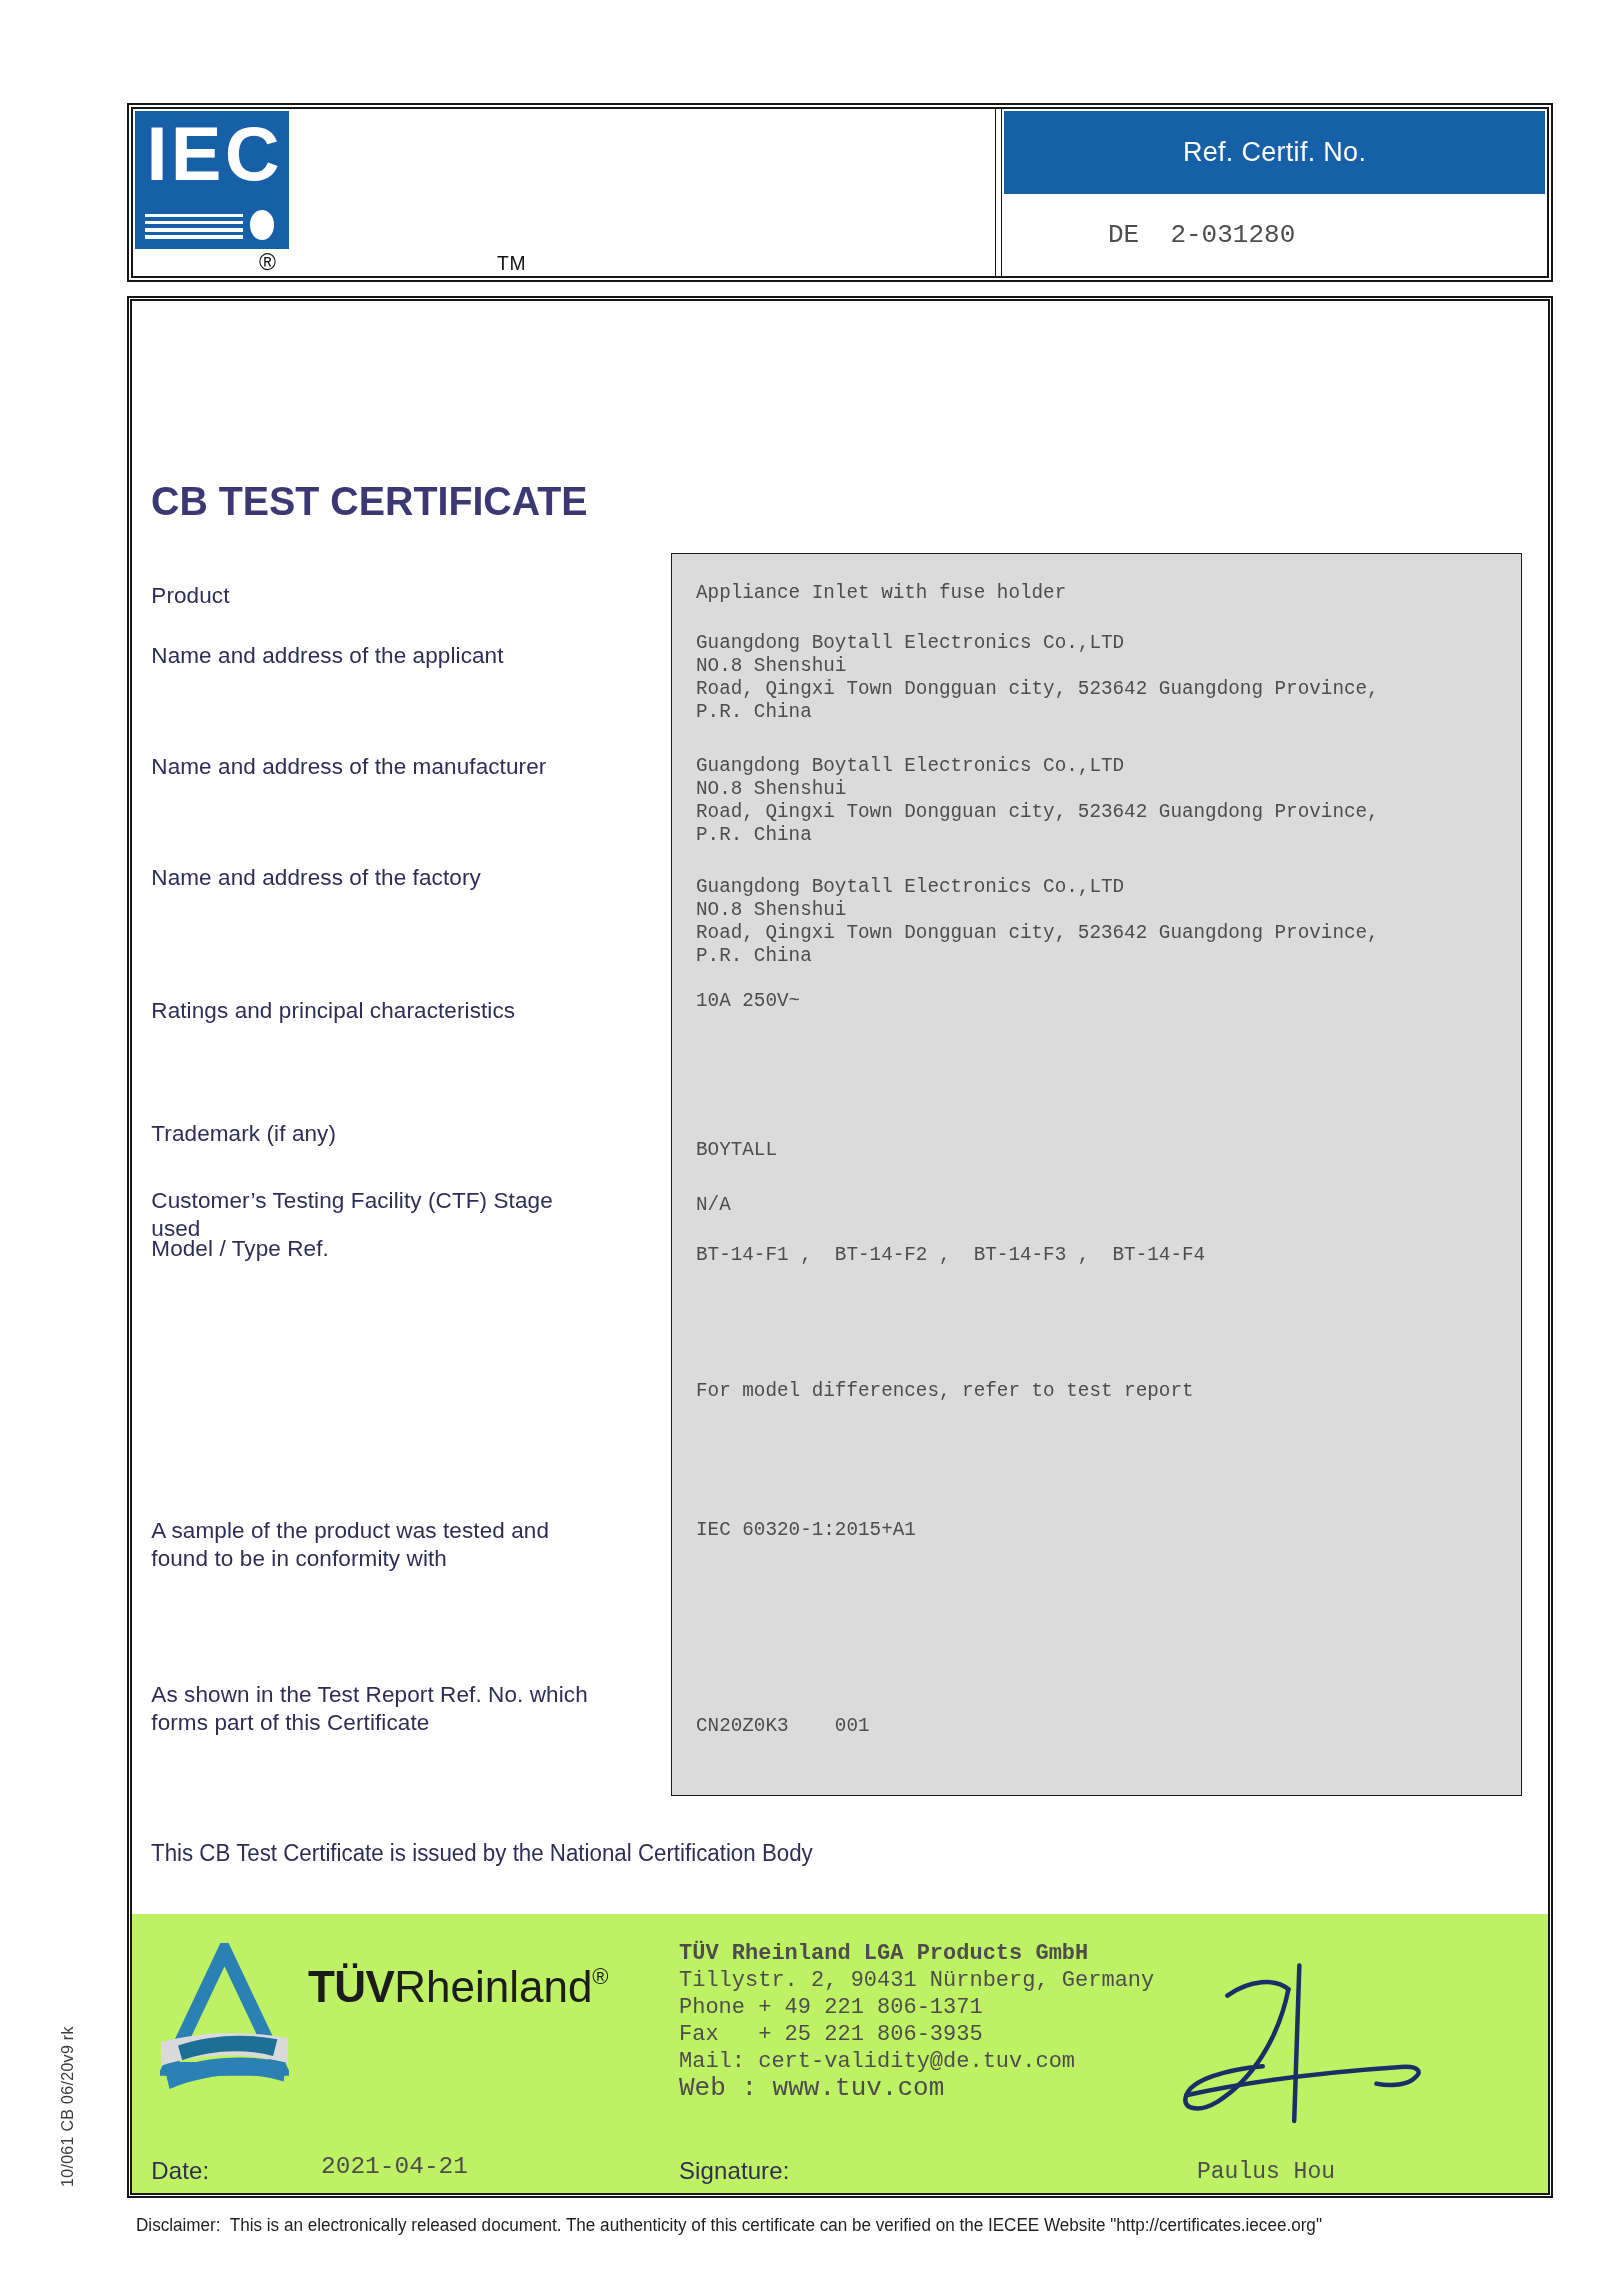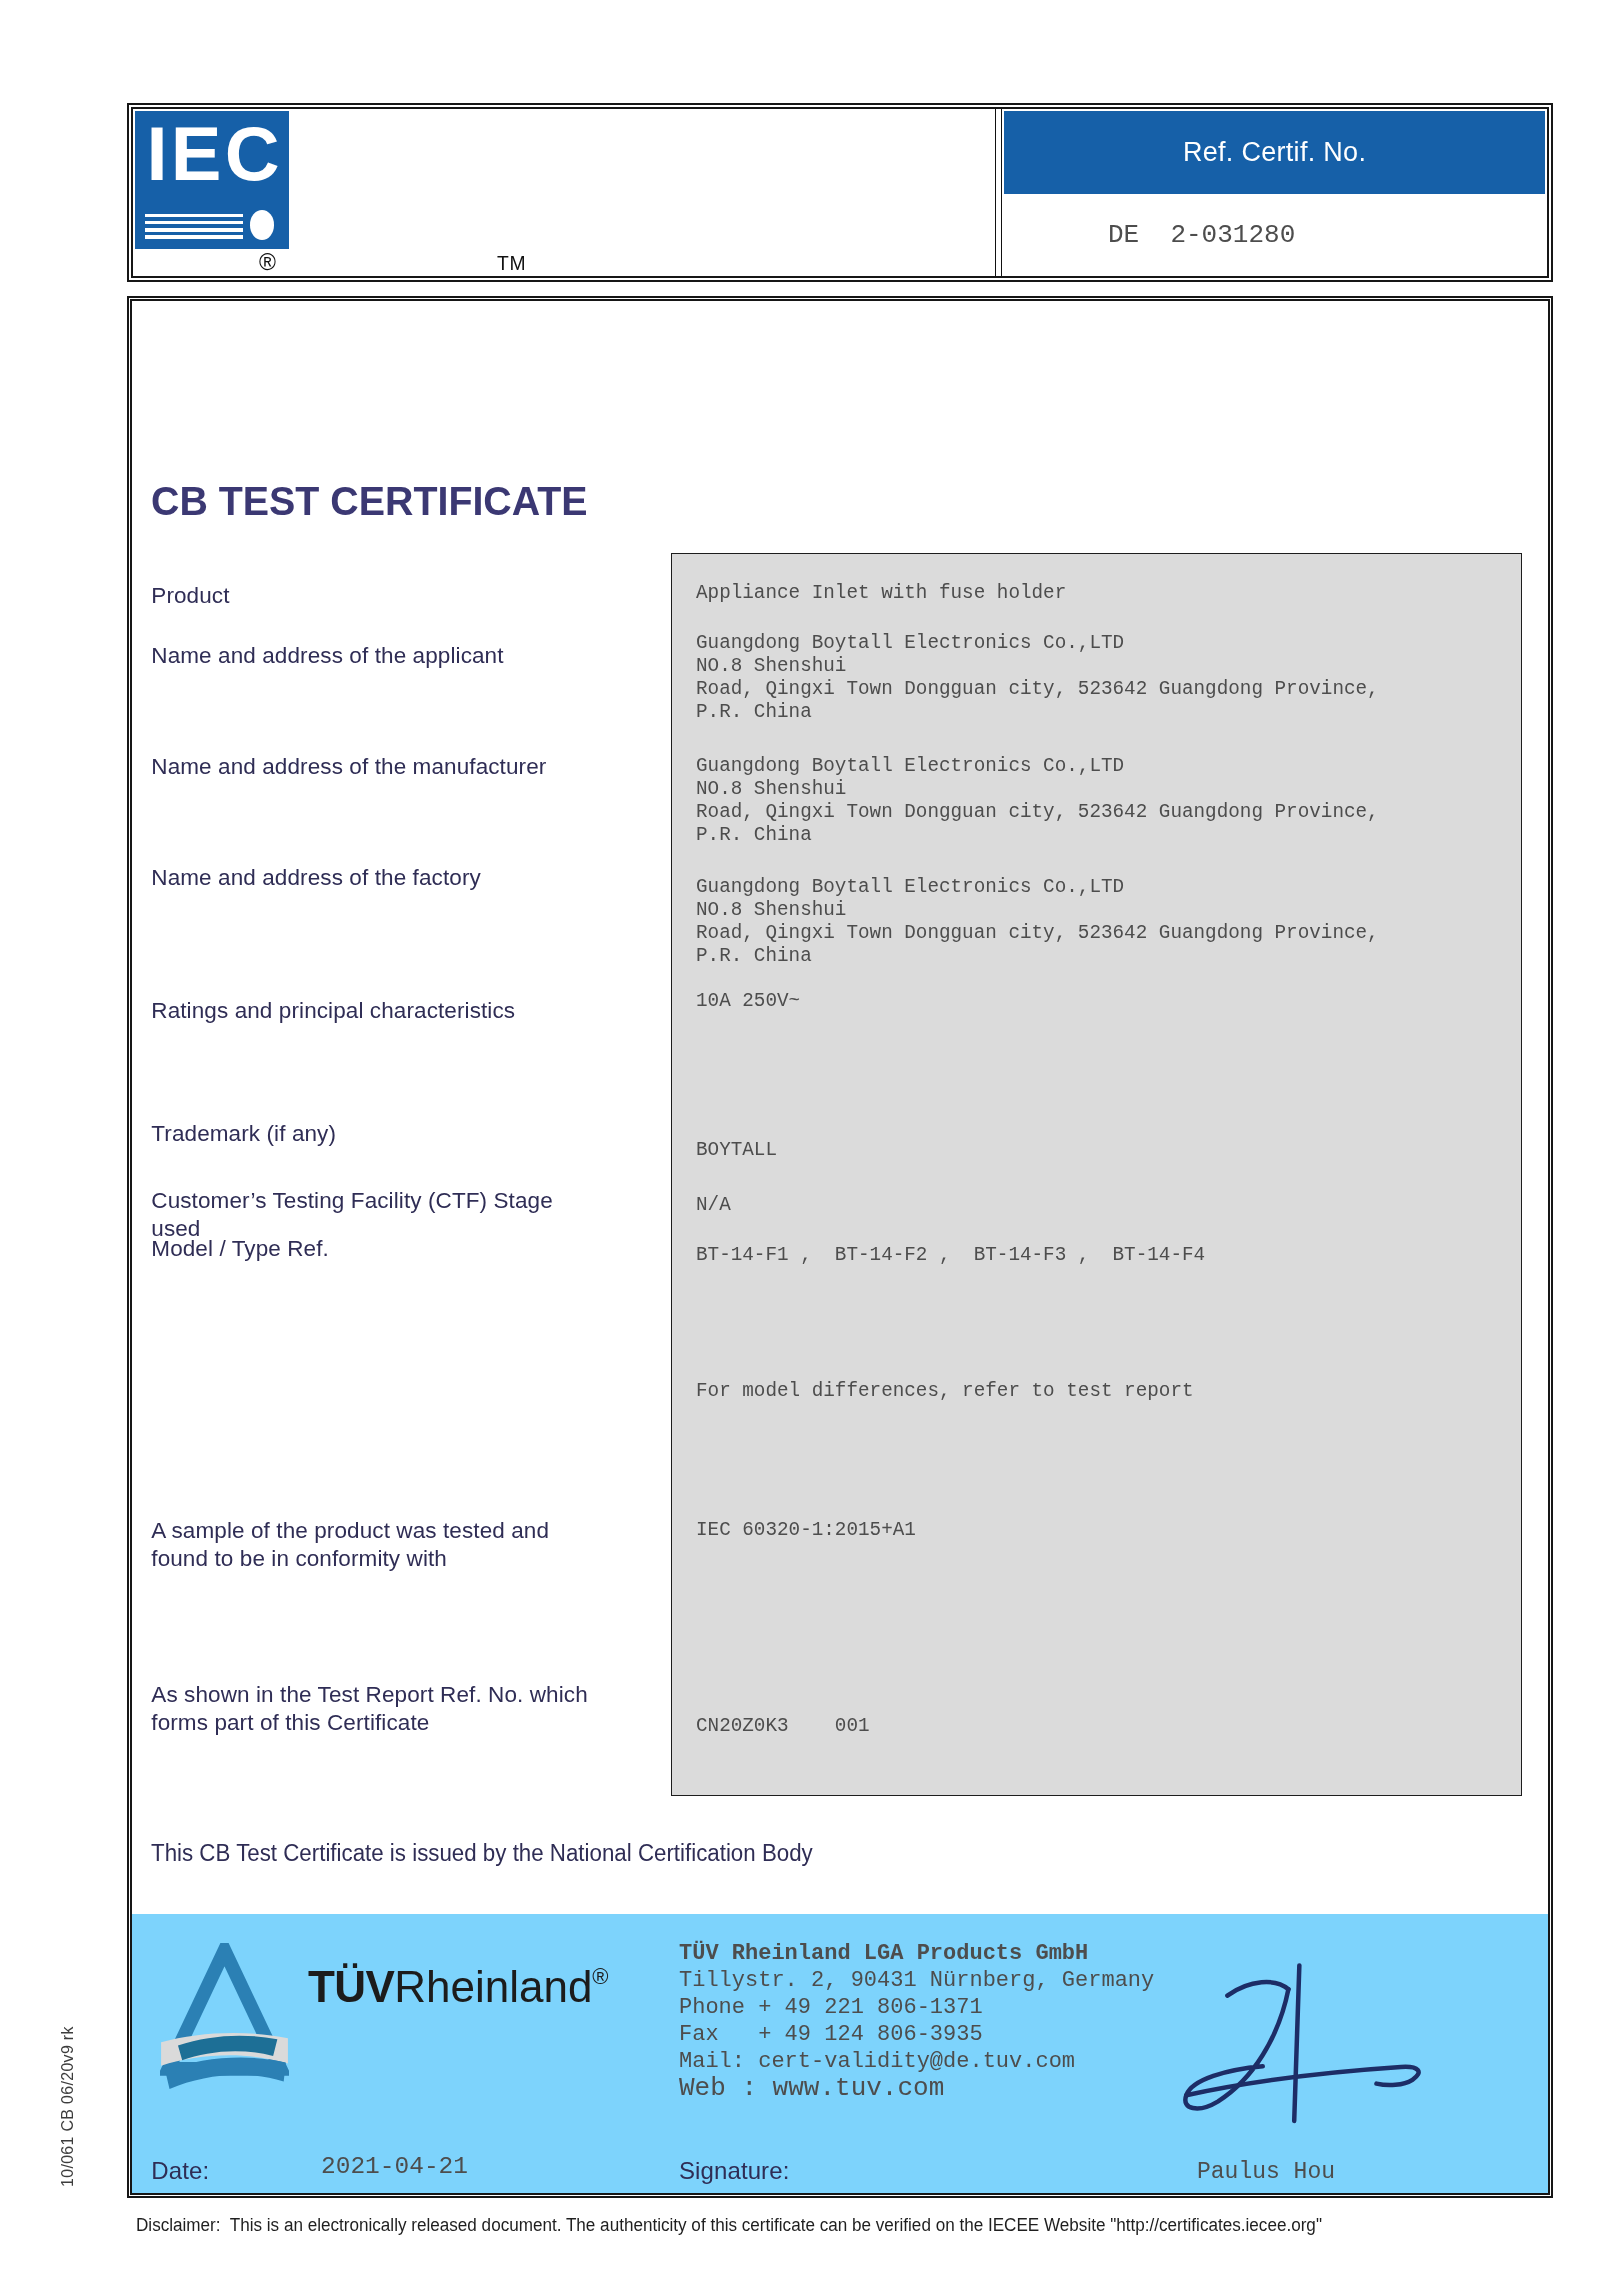--- a/index.html
+++ b/index.html
@@ -55,21 +55,21 @@
   }
   .scheme-banner .l1{top:42px;}
   .scheme-banner .l2{top:85px;}
   .cert-title{left:19.3px; top:177px; font-size:41px; font-weight:700; color:#3b3873; letter-spacing:0; transform:scaleX(.96); transform-origin:0 0;}
   .values-panel{left:539px; top:252px; width:851px; height:1243px; background:#dbdbdb; border:1.9px solid #1d1d1d; box-sizing:border-box;}
   .fval{left:564px; font-size:19.3px; line-height:23px;}
   .flabel{left:19.3px; width:450px;}
   .issue-statement{left:19.3px; top:1539px; font-size:23px; color:#2f2d55; transform:scaleX(.97); transform-origin:0 0; white-space:nowrap;}
 
   
-  .ncb-band{left:0; right:0; top:1613px; bottom:0; background:#7dd3fc;}
+  .ncb-band{left:0; right:0; top:1613px; bottom:0; background:#bef264;}
   .tuv-logo{left:28px; top:29px; width:129px; height:148px;}
   .tuv-brand{left:176px; top:48px; color:#1c1c1c; font-size:44px; white-space:nowrap;}
   .tuv-brand b{font-weight:700; letter-spacing:-0.6px;}
   .tuv-brand .reg{font-size:22px; vertical-align:18px;}
   .ncb-contact{left:547px; top:26px; font-size:22px; line-height:27px;}
   .sig-svg{left:999px; top:46px; width:302px; height:174px;}
   .date-label{left:19.3px; top:243px; font-size:24px;}
   .date-value{left:189px; top:239px; font-size:24.5px;}
   .sig-label{left:547px; top:243px; font-size:24px;}
   .signatory{left:1065px; top:245px; font-size:23px;}
@@ -170,21 +170,21 @@
         <path d="M16,97 C46,87 78,85 110,91 L106,107 C77,99 44,102 20,111 Z" fill="#1d6f96"></path>
         <path d="M4,121 C40,107 84,105 118,113 L116,131 C82,120 42,124 8,138 Z" fill="#2b80b4"></path>
       </svg>
 
       <div class="abs tuv-brand"><b>TÜV</b><span>Rheinland</span><span class="reg">®</span></div>
 
       <div class="abs ncb-contact">
         <div class="mono" style="font-size:22px;font-weight:bold;">TÜV Rheinland LGA Products GmbH</div>
         <div class="mono" style="font-size:22px;">Tillystr. 2, 90431 Nürnberg, Germany</div>
         <div class="mono" style="font-size:22px;">Phone + 49 221 806-1371</div>
-        <div class="mono" style="font-size:22px;">Fax   + 49 124 806-3935</div>
+        <div class="mono" style="font-size:22px;">Fax   + 25 221 806-3935</div>
         <div class="mono" style="font-size:22px;">Mail: cert-validity@de.tuv.com</div>
         <div class="mono" style="font-size:26px;">Web : www.tuv.com</div>
       </div>
 
       <svg class="abs sig-svg" viewBox="0 0 470 270">
         <g fill="none" stroke="#1d2d66" stroke-width="7" stroke-linecap="round">
           <path d="M150,55 C185,30 225,28 245,45"></path>
           <path d="M245,45 C230,120 190,185 135,220 C105,238 78,232 86,210 C95,185 150,170 205,165"></path>
           <path d="M262,8 L254,250"></path>
           <path d="M86,210 C200,185 330,172 420,166 C448,164 456,174 438,186 C424,195 400,196 382,192"></path>

